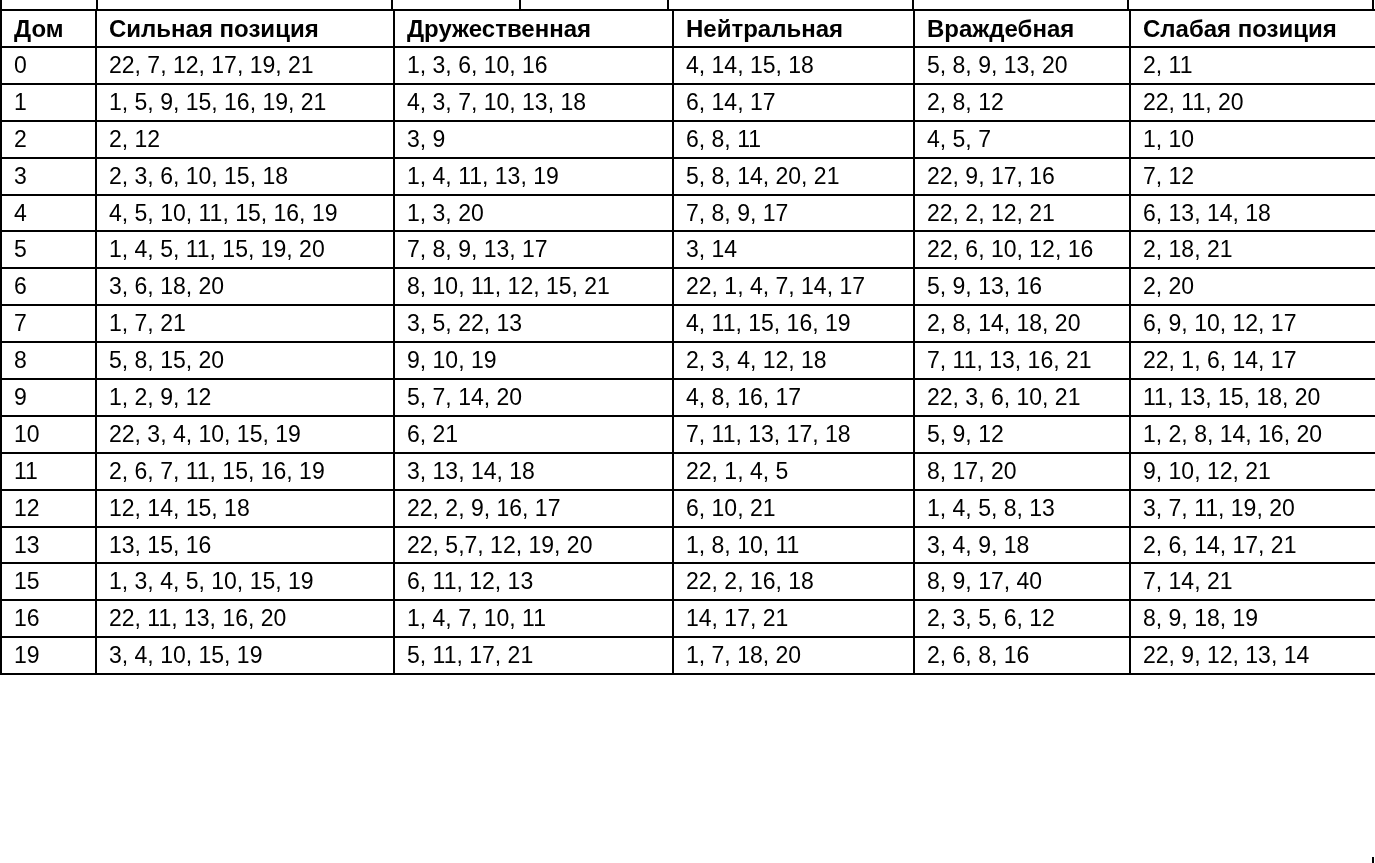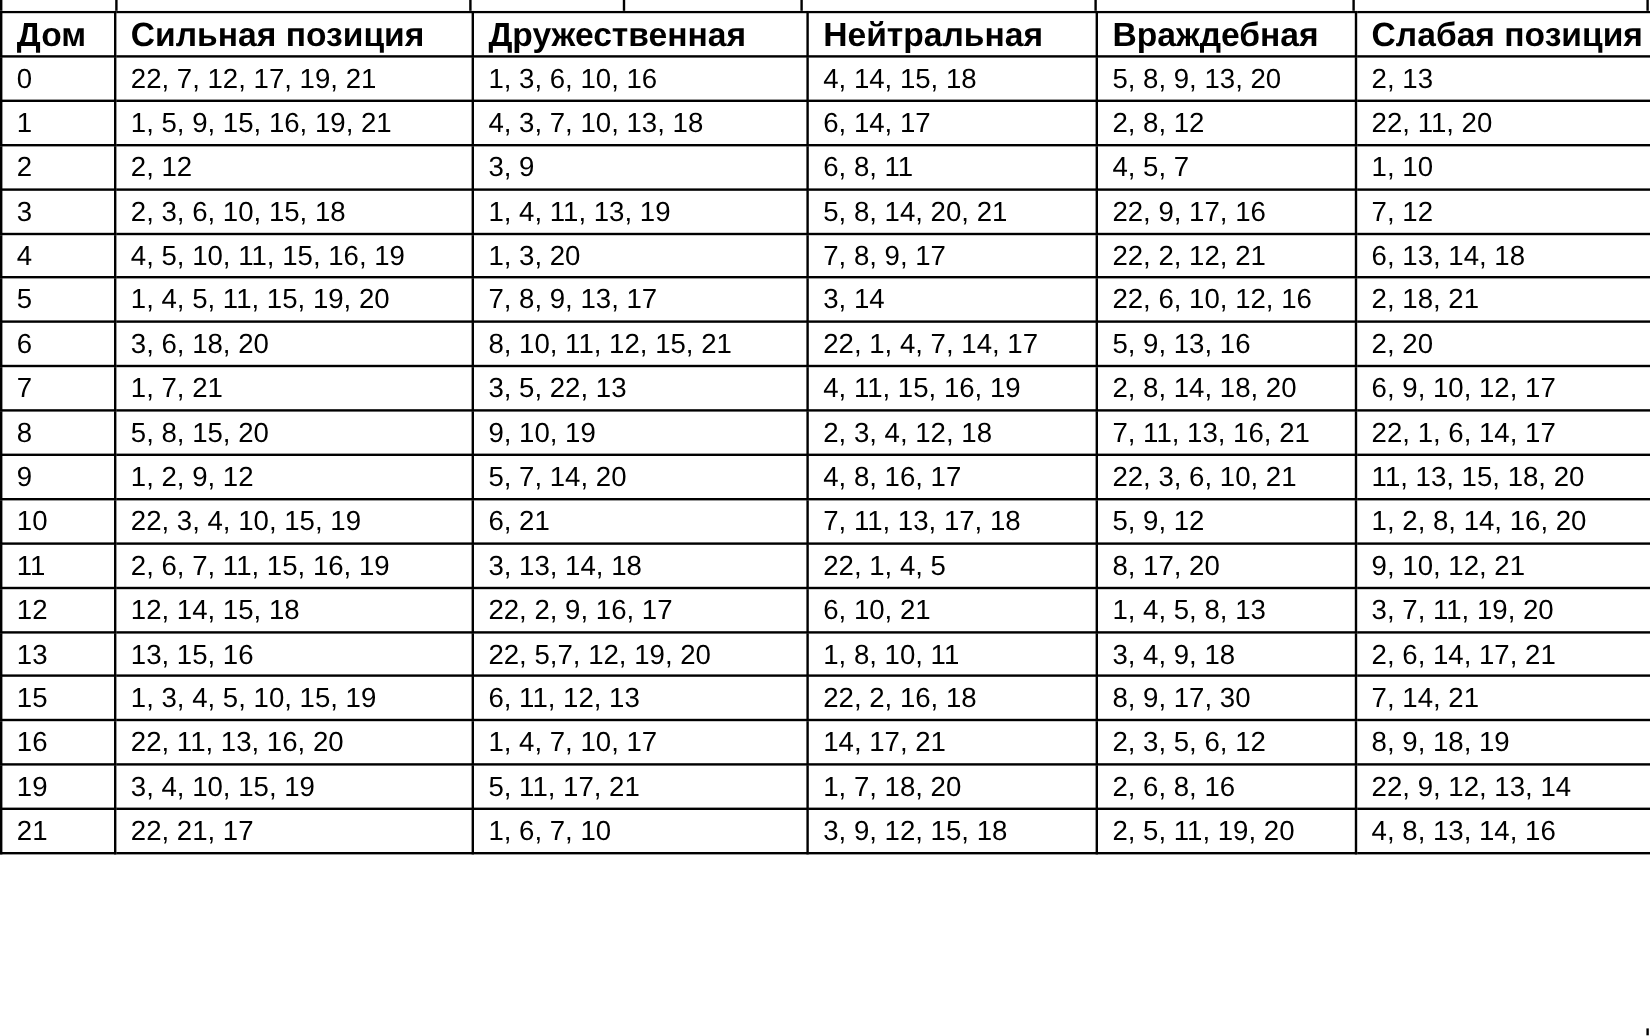--- a/index.html
+++ b/index.html
@@ -46,21 +46,21 @@
     text-align: left;
     vertical-align: middle;
     font-size: 23px;
     line-height: 1;
     background: #ffffff;
   }
   table.main thead tr { height: 37px; }
   table.main tbody tr { height: 36.9px; }
   table.main th {
     font-weight: bold;
-    font-size: 28px;
+    font-size: 24px;
   }
   
   .bottom-right-tick {
     position: absolute;
     right: 1px;
     bottom: 0;
     width: 2px;
     height: 6px;
     background: #000000;
   }
@@ -100,21 +100,21 @@
         <th>Слабая позиция</th>
       </tr>
     </thead>
     <tbody>
         <tr>
           <td>0</td>
           <td>22, 7, 12, 17, 19, 21</td>
           <td>1, 3, 6, 10, 16</td>
           <td>4, 14, 15, 18</td>
           <td>5, 8, 9, 13, 20</td>
-          <td>2, 13</td>
+          <td>2, 11</td>
         </tr>
         <tr>
           <td>1</td>
           <td>1, 5, 9, 15, 16, 19, 21</td>
           <td>4, 3, 7, 10, 13, 18</td>
           <td>6, 14, 17</td>
           <td>2, 8, 12</td>
           <td>22, 11, 20</td>
         </tr>
         <tr>
@@ -211,44 +211,36 @@
           <td>22, 5,7, 12, 19, 20</td>
           <td>1, 8, 10, 11</td>
           <td>3, 4, 9, 18</td>
           <td>2, 6, 14, 17, 21</td>
         </tr>
         <tr>
           <td>15</td>
           <td>1, 3, 4, 5, 10, 15, 19</td>
           <td>6, 11, 12, 13</td>
           <td>22, 2, 16, 18</td>
-          <td>8, 9, 17, 30</td>
+          <td>8, 9, 17, 40</td>
           <td>7, 14, 21</td>
         </tr>
         <tr>
           <td>16</td>
           <td>22, 11, 13, 16, 20</td>
-          <td>1, 4, 7, 10, 17</td>
+          <td>1, 4, 7, 10, 11</td>
           <td>14, 17, 21</td>
           <td>2, 3, 5, 6, 12</td>
           <td>8, 9, 18, 19</td>
         </tr>
         <tr>
           <td>19</td>
           <td>3, 4, 10, 15, 19</td>
           <td>5, 11, 17, 21</td>
           <td>1, 7, 18, 20</td>
           <td>2, 6, 8, 16</td>
           <td>22, 9, 12, 13, 14</td>
         </tr>
-        <tr>
-          <td>21</td>
-          <td>22, 21, 17</td>
-          <td>1, 6, 7, 10</td>
-          <td>3, 9, 12, 15, 18</td>
-          <td>2, 5, 11, 19, 20</td>
-          <td>4, 8, 13, 14, 16</td>
-        </tr>
       </tbody>
   </table>
 
   <span class="bottom-right-tick"></span>
 </div>
 
 </body></html>

